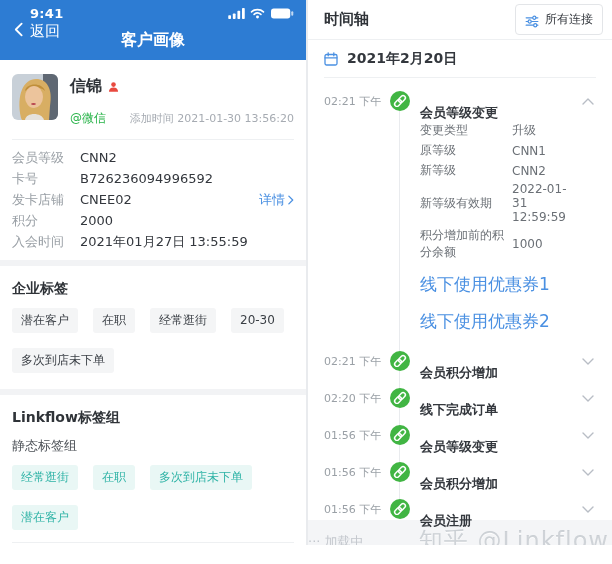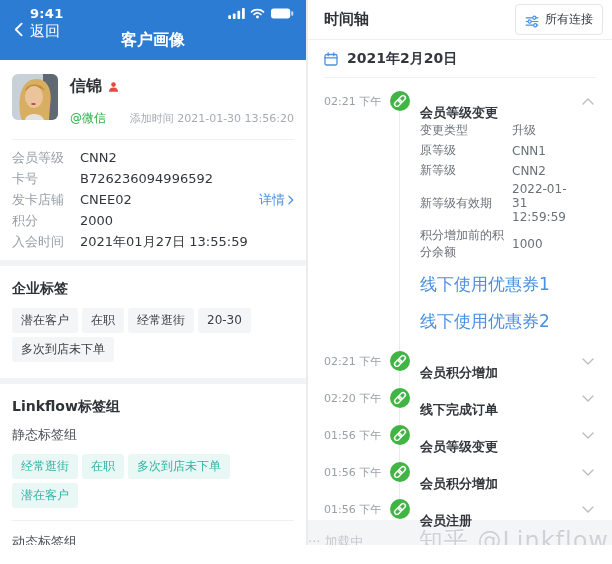--- a/index.html
+++ b/index.html
@@ -29,21 +29,21 @@
   .info { padding:7px 12px 8px; }
   .i-row { display:flex; align-items:center; line-height:21px; font-size:13px; }
   .i-label { width:68px; flex:none; color:#9aa0a6; }
   .i-val { flex:1; color:#33373d; }
   .i-action { color:#4a90e2; display:flex; align-items:center; gap:3px; cursor:pointer; font-size:13px; }
 
   .section-sep { height:6px; background:#f2f3f5; }
   .section { padding:10px 12px 10px; }
   .sec-title { font-size:14px; font-weight:700; color:#2f3338; margin:4px 0 10px; }
   .sub-title { font-size:13px; color:#4a4f55; margin:2px 0 10px; }
-  .tag-wrap { display:flex; flex-wrap:wrap; gap:4px; margin-bottom:6px;align-items:flex-end; }
+  .tag-wrap { display:flex; flex-wrap:wrap; gap:15px; margin-bottom:6px;align-items:flex-end; }
   .tag { display:inline-block; padding:6px 9px; border-radius:3px; font-size:12px; line-height:13px; white-space:nowrap; }
   .tag.gray { background:#f4f5f6; color:#3a3f45; }
   .tag.teal { background:#e9f7f5; color:#2fb3a6; }
   .group-hr { border-top:1px solid #eef0f2; margin:12px 0; }
   .left-footer-band { position:absolute; left:0; right:0; bottom:0; height:14px; background:#f2f3f5; }
 
   .panel-divider { width:2px; background:#e9ebee; flex:none; }
 
   
   .right-panel { flex:1; height:564px; background:#fff; position:relative; overflow:hidden; }

